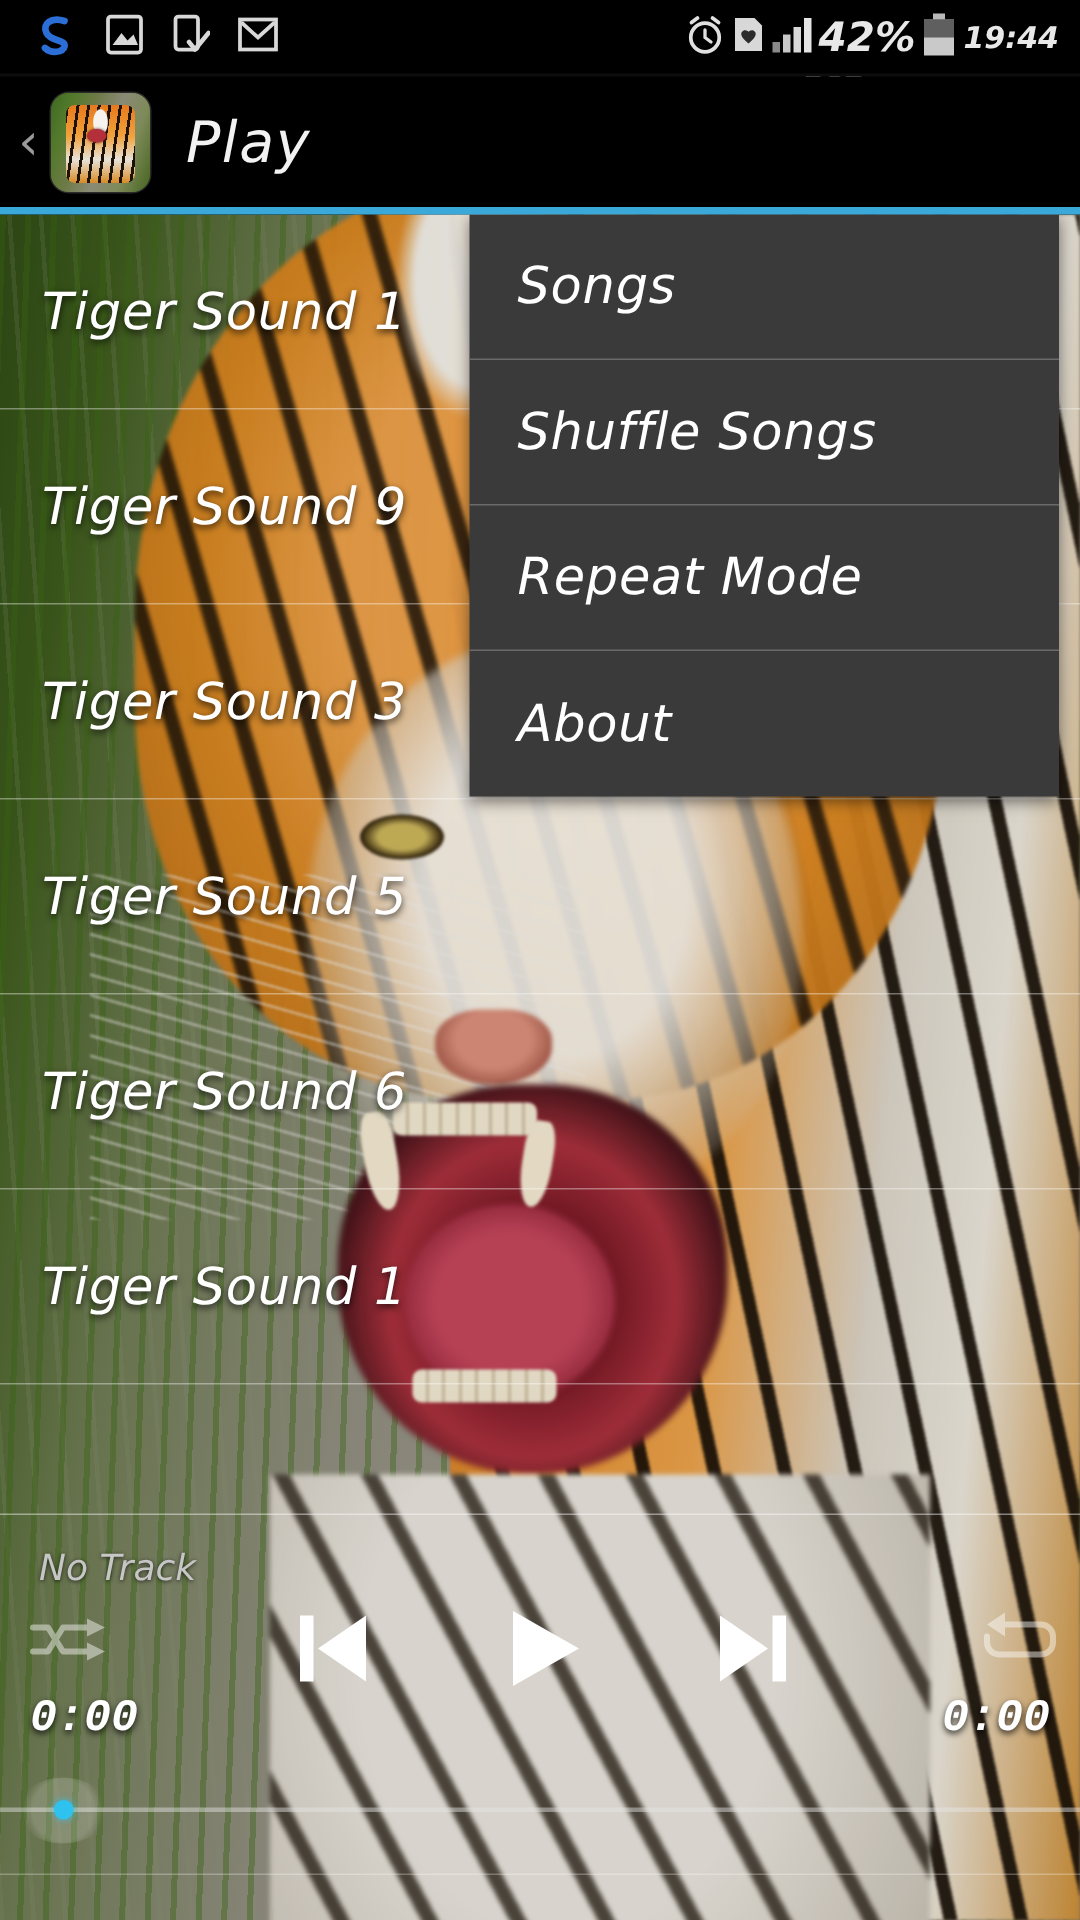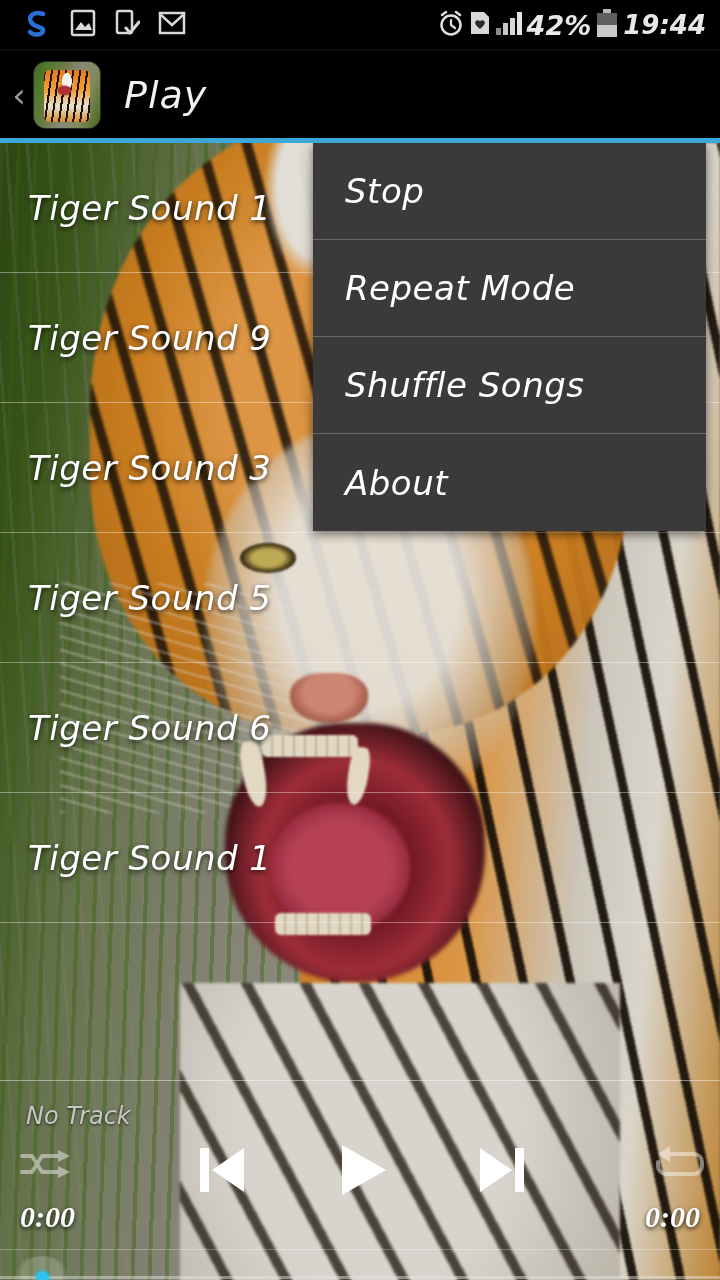--- a/index.html
+++ b/index.html
@@ -13,21 +13,21 @@
     position:absolute; left:0; top:0; width:720px; height:50px;
     background:#000; display:flex; align-items:center; z-index:40;
   }
   #status-left { display:flex; align-items:center; gap:18px; padding-left:22px; }
   #status-right { display:flex; align-items:center; gap:4px; margin-left:auto; padding-right:14px; }
   .sicon { display:block; }
   .pct, .clock {
     color:#e8e8e8; font-size:27px; letter-spacing:0px;
     font-family:"DejaVu Sans", sans-serif; font-style:italic; font-weight:bold;
   }
-  .clock { font-size:26px; }
+  .clock { font-size:20px; }
   #statusbar-underline { position:absolute; left:0; top:49px; width:720px; height:2px; background:#0d0d0d; z-index:41; }
 
   
   #actionbar {
     position:absolute; left:0; top:51px; width:720px; height:87px;
     background:#000; display:flex; align-items:center; z-index:35;
   }
   #back-chevron { width:26px; margin-left:6px; color:#9a9a9a; font-size:34px; line-height:1;
       font-family:"DejaVu Sans", sans-serif; text-align:center; }
   #app-icon {
@@ -145,35 +145,35 @@
     position:relative; height:130px; display:flex; align-items:center;
     border-bottom:1px solid rgba(255,255,255,.38);
   }
   .track-label {
     padding-left:28px; color:#ffffff; font-size:34px; line-height:1;
     font-family:"DejaVu Sans", sans-serif; font-style:italic; letter-spacing:.5px;
     text-shadow:0 2px 5px rgba(0,0,0,.75);
   }
 
   
-  #player { position:absolute; left:0; bottom:0; width:720px; height:200px; z-index:20; }
+  #player { position:absolute; left:0; bottom:0; width:720px; height:271px; z-index:20; }
   #player-top-rule { position:absolute; left:0; top:0; width:720px; height:1px; background:rgba(255,255,255,.45); }
   #no-track {
     position:absolute; left:26px; top:22px; color:#c6c6c6; font-size:24px;
     font-family:"DejaVu Sans", sans-serif; font-style:italic;
     text-shadow:0 1px 3px rgba(0,0,0,.7);
   }
   #shuffle-btn { position:absolute; left:16px; top:62px; width:56px; height:46px; opacity:.45; }
   #repeat-btn  { position:absolute; left:652px; top:62px; width:56px; height:46px; opacity:.45; }
   #prev-btn { position:absolute; left:196px; top:62px; width:52px; height:56px; }
   #play-btn { position:absolute; left:334px; top:60px; width:56px; height:60px; }
   #next-btn { position:absolute; left:476px; top:62px; width:52px; height:56px; }
   .time {
     position:absolute; top:120px; color:#ffffff; font-size:30px;
-    font-family:Liberation Serif, serif; font-style:italic; font-weight:bold;
+    font-family:Liberation Mono, monospace; font-style:italic; font-weight:bold;
     text-shadow:0 2px 4px rgba(0,0,0,.8);
   }
   #time-current { left:20px; }
   #time-total { right:20px; }
   #seekbar { position:absolute; left:0; top:172px; width:720px; height:52px; }
   #seek-track { position:absolute; left:0; top:24px; width:720px; height:3px; background:rgba(230,230,230,.45); }
   #seek-halo { position:absolute; left:12px; top:4px; width:60px; height:44px; border-radius:50%;
       background:radial-gradient(circle, rgba(255,255,255,.18) 0 55%, rgba(255,255,255,0) 72%); }
   #seek-thumb { position:absolute; left:36px; top:19px; width:13px; height:13px; border-radius:50%;
       background:#2fc2ef; box-shadow:0 0 5px rgba(47,194,239,.85); }
@@ -288,23 +288,23 @@
     <div id="seekbar">
       <div id="seek-track"></div>
       <div id="seek-halo"></div>
       <div id="seek-thumb"></div>
     </div>
 
     <div id="bottom-rule"></div>
   </div>
 
   <div id="dropdown">
-    <div class="menu-item">Stop</div>
+    <div class="menu-item">Songs</div>
+    <div class="menu-item">Shuffle Songs</div>
     <div class="menu-item">Repeat Mode</div>
-    <div class="menu-item">Shuffle Songs</div>
     <div class="menu-item">About</div>
   </div>
 
   <div id="actionbar">
     <div id="back-chevron">‹</div>
     <div id="app-icon">
       <div class="ic-grass"></div>
       <div class="ic-tiger"></div>
       <div class="ic-mouth"></div>
     </div>

